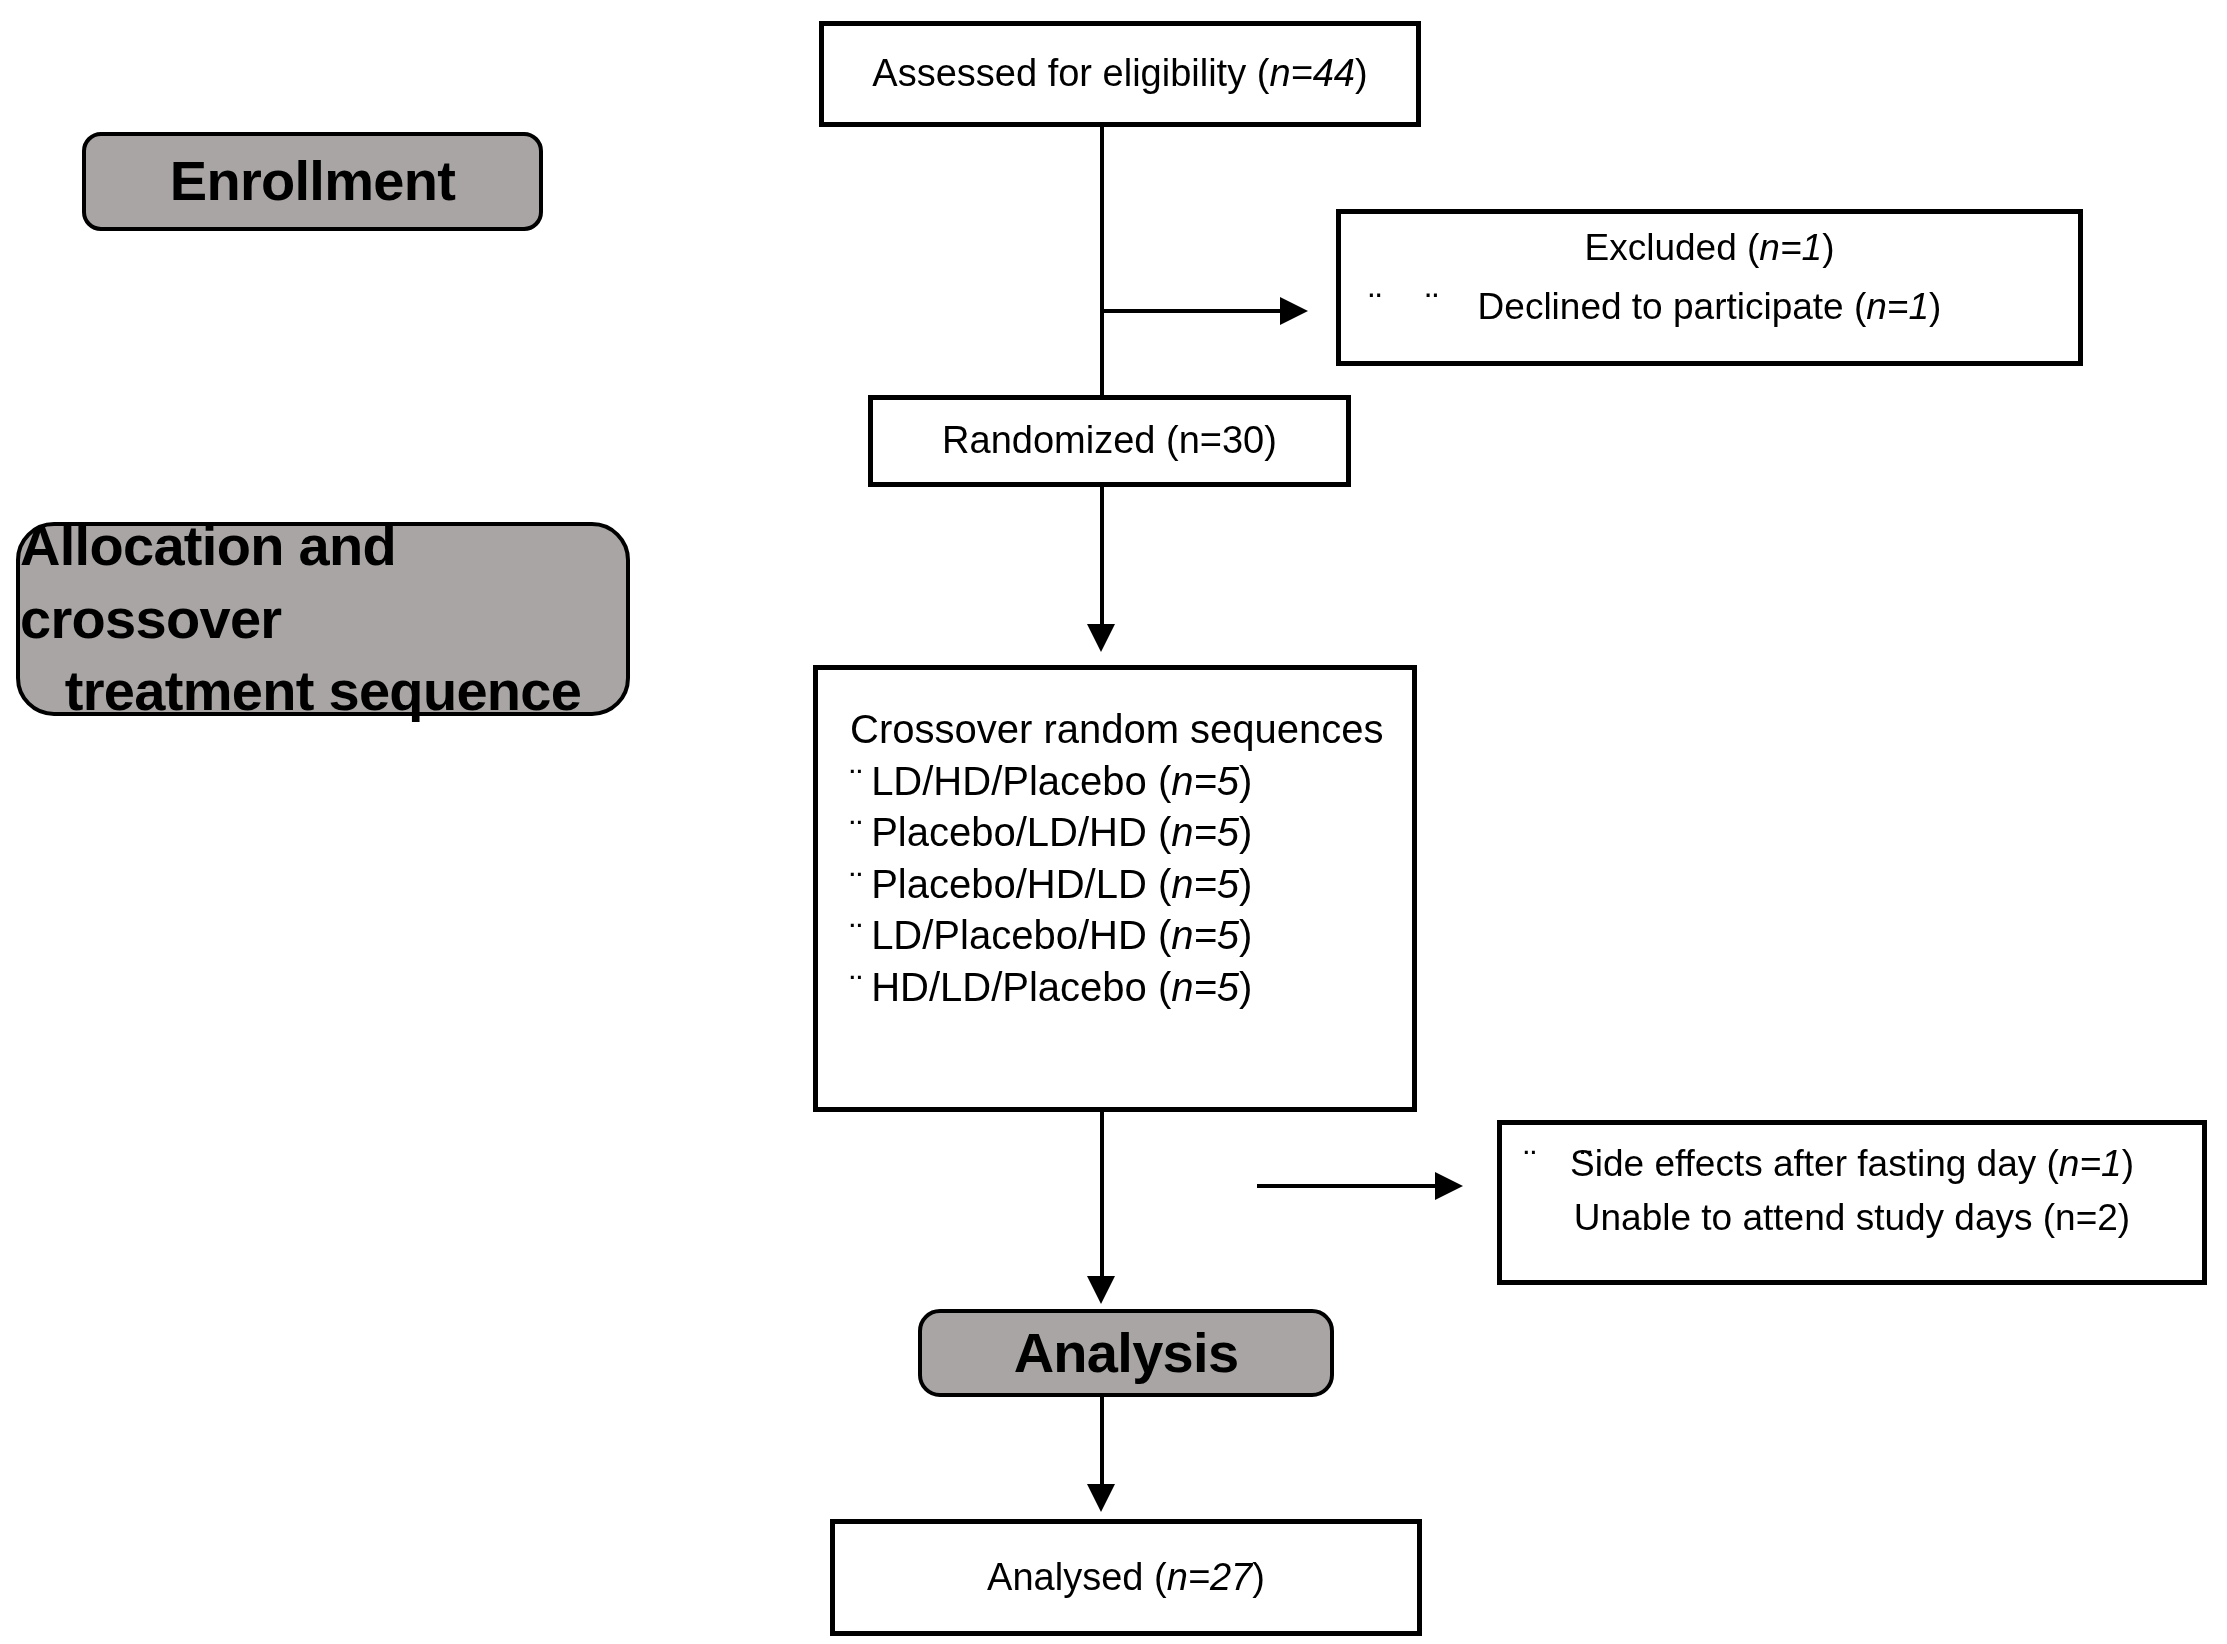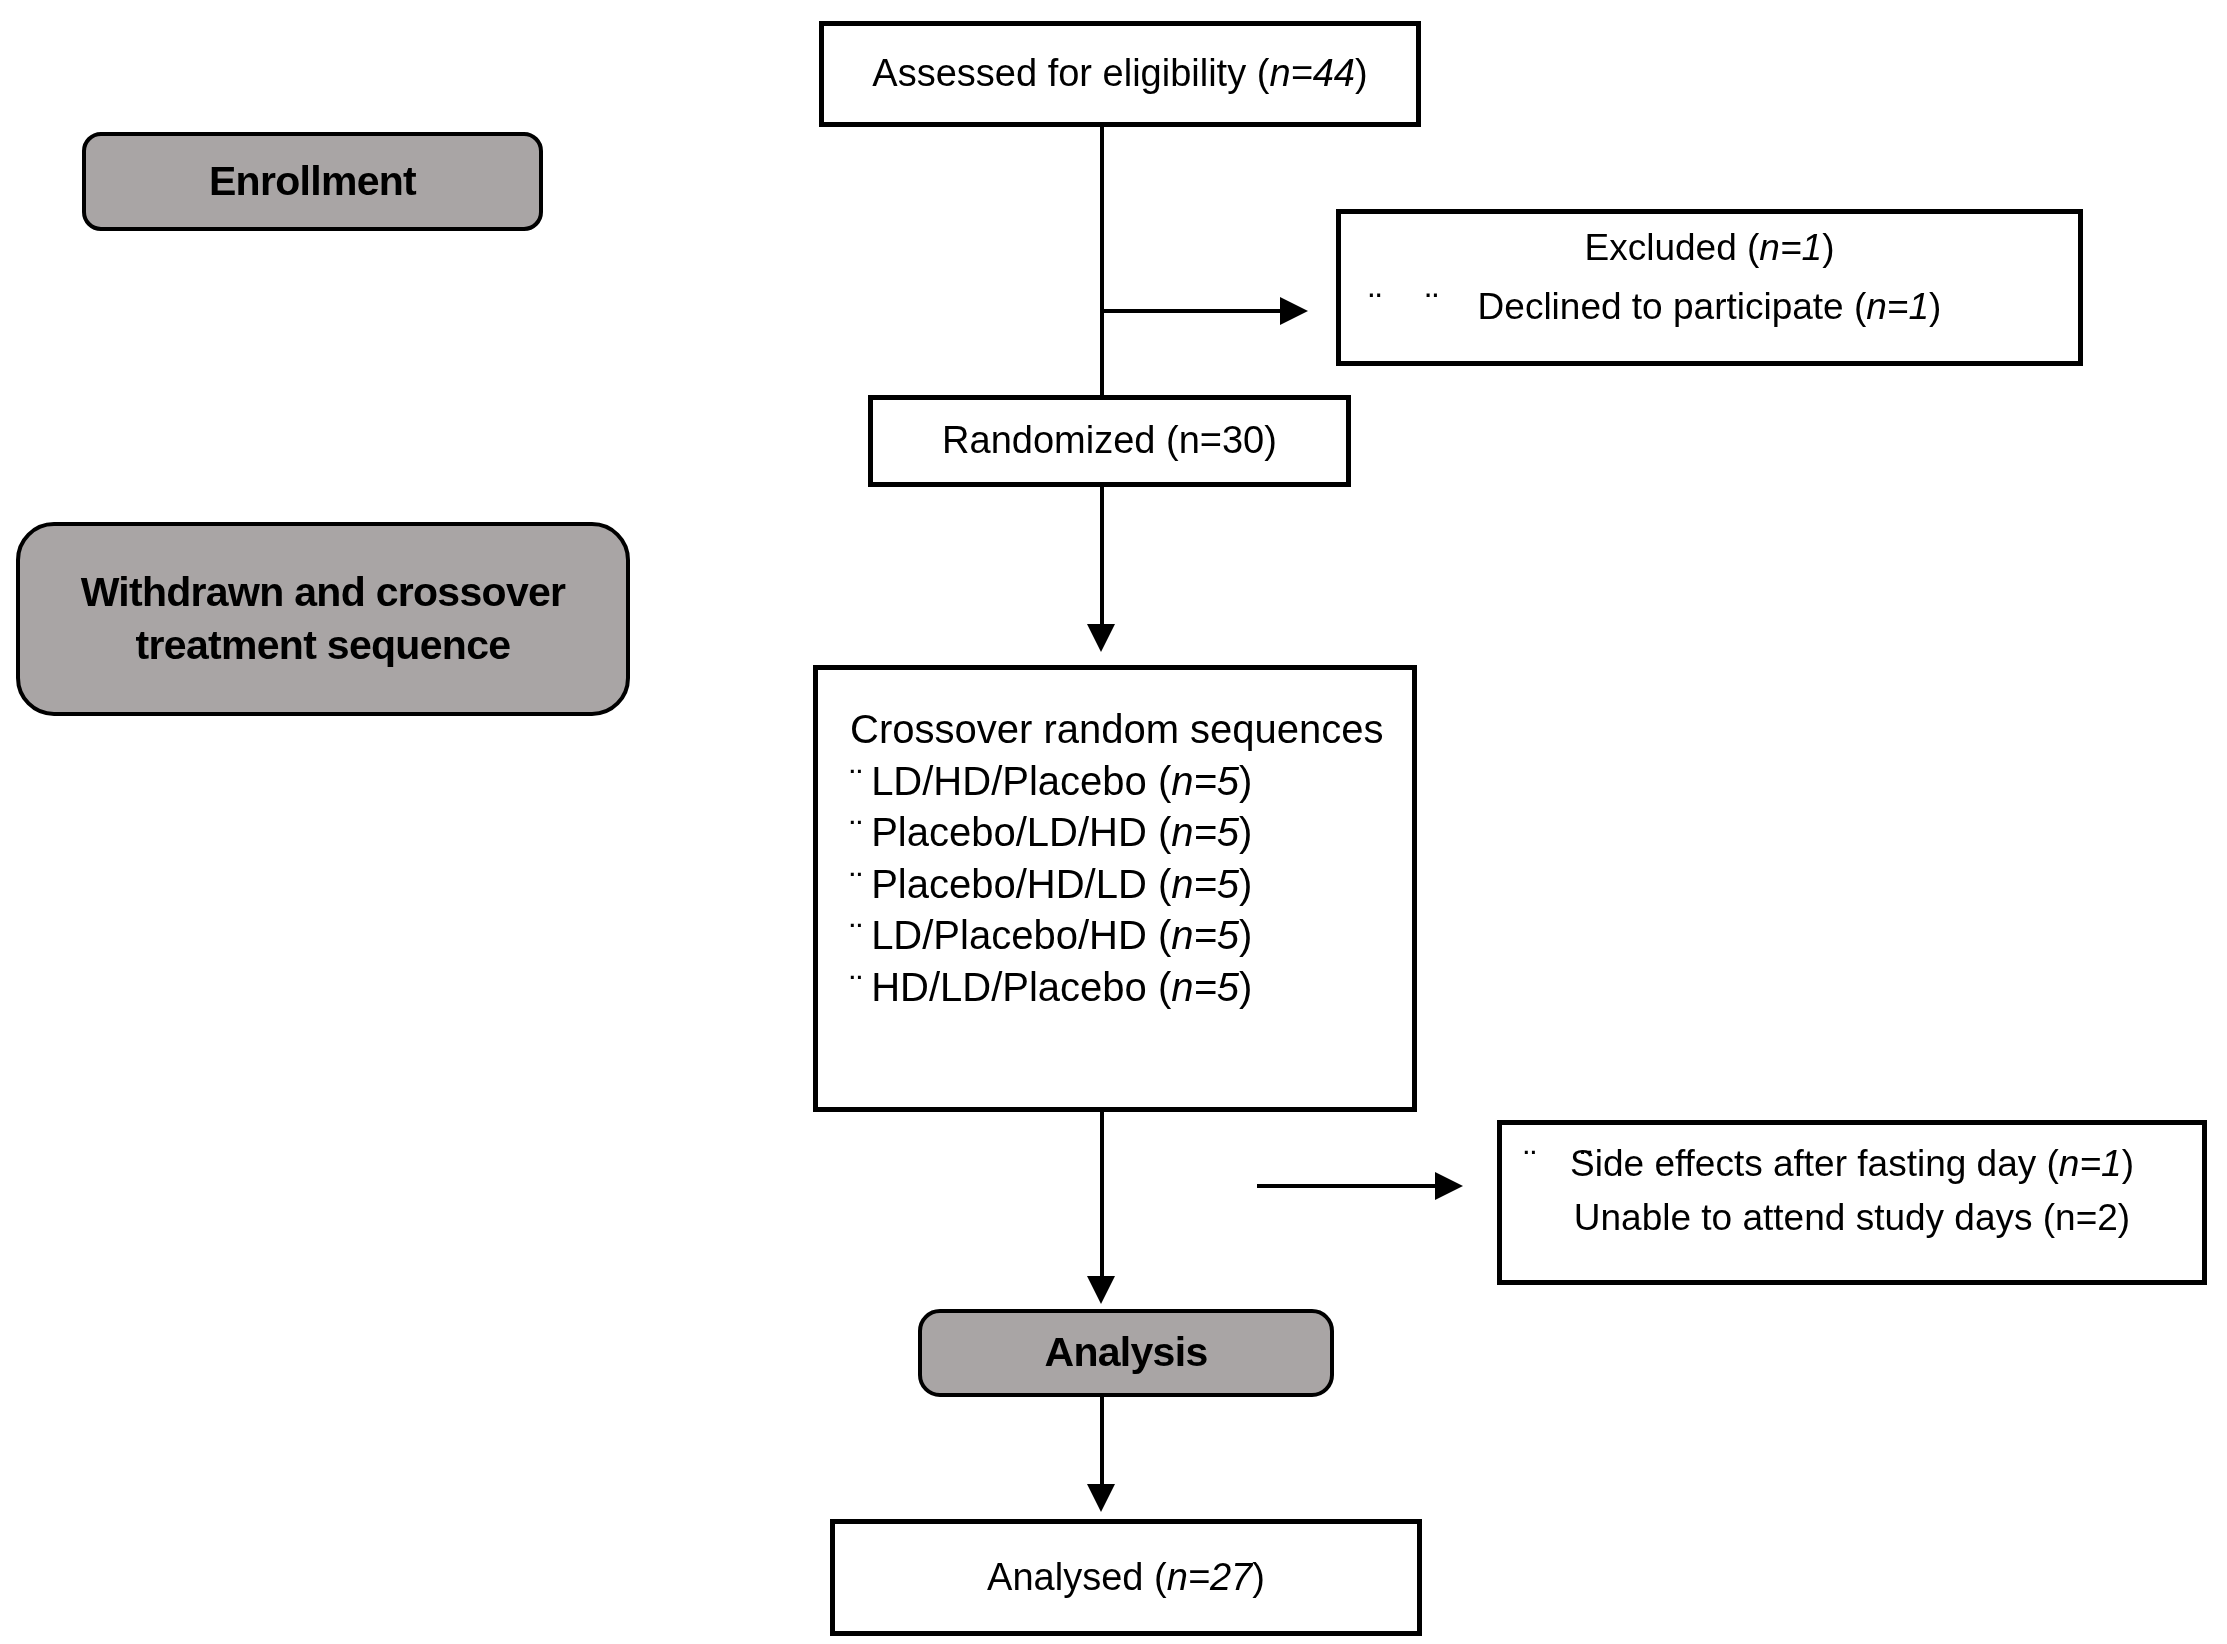--- a/index.html
+++ b/index.html
@@ -33,21 +33,21 @@
   .gray-label {
     position: absolute;
     background: #a9a5a5;
     border: 4.4px solid #000000;
     box-sizing: border-box;
     display: flex;
     flex-direction: column;
     justify-content: center;
     align-items: center;
     font-weight: bold;
-    font-size: 41px;
+    font-size: 56px;
     line-height: 1.3;
     text-align: left;
     letter-spacing: -0.7px;
   }
   .em { font-style: italic; }
   
   .line {
     position: absolute;
     background: #000000;
   }
@@ -120,21 +120,21 @@
       <span class="side-bullets"><span>¨</span><span>¨</span></span>
       <span><span>Declined to participate (</span><span class="em">n=1</span><span>)</span></span>
     </div>
   </div>
 
   <div class="box" style="left:868px; top:395px; width:483px; height:92px;">
     <span>Randomized (n=30)</span>
   </div>
 
   <div class="gray-label" style="left:16px; top:522px; width:614px; height:194px; border-radius:38px;">
-    <span>Withdrawn and crossover</span>
+    <span>Allocation and crossover</span>
     <span>treatment sequence</span>
   </div>
 
   <div class="line" style="left:1100px; top:487px; width:4.4px; height:139px;"></div>
   <div class="ah-down" style="left:1087px; top:624px;"></div>
 
   <div class="box" style="left:813px; top:665px; width:604px; height:447px;">
     <div class="crossover-content">
       <div>Crossover random sequences</div>
       <div><span class="item-bullet">¨</span><span>LD/HD/Placebo (</span><span class="em">n=5</span><span>)</span></div>

